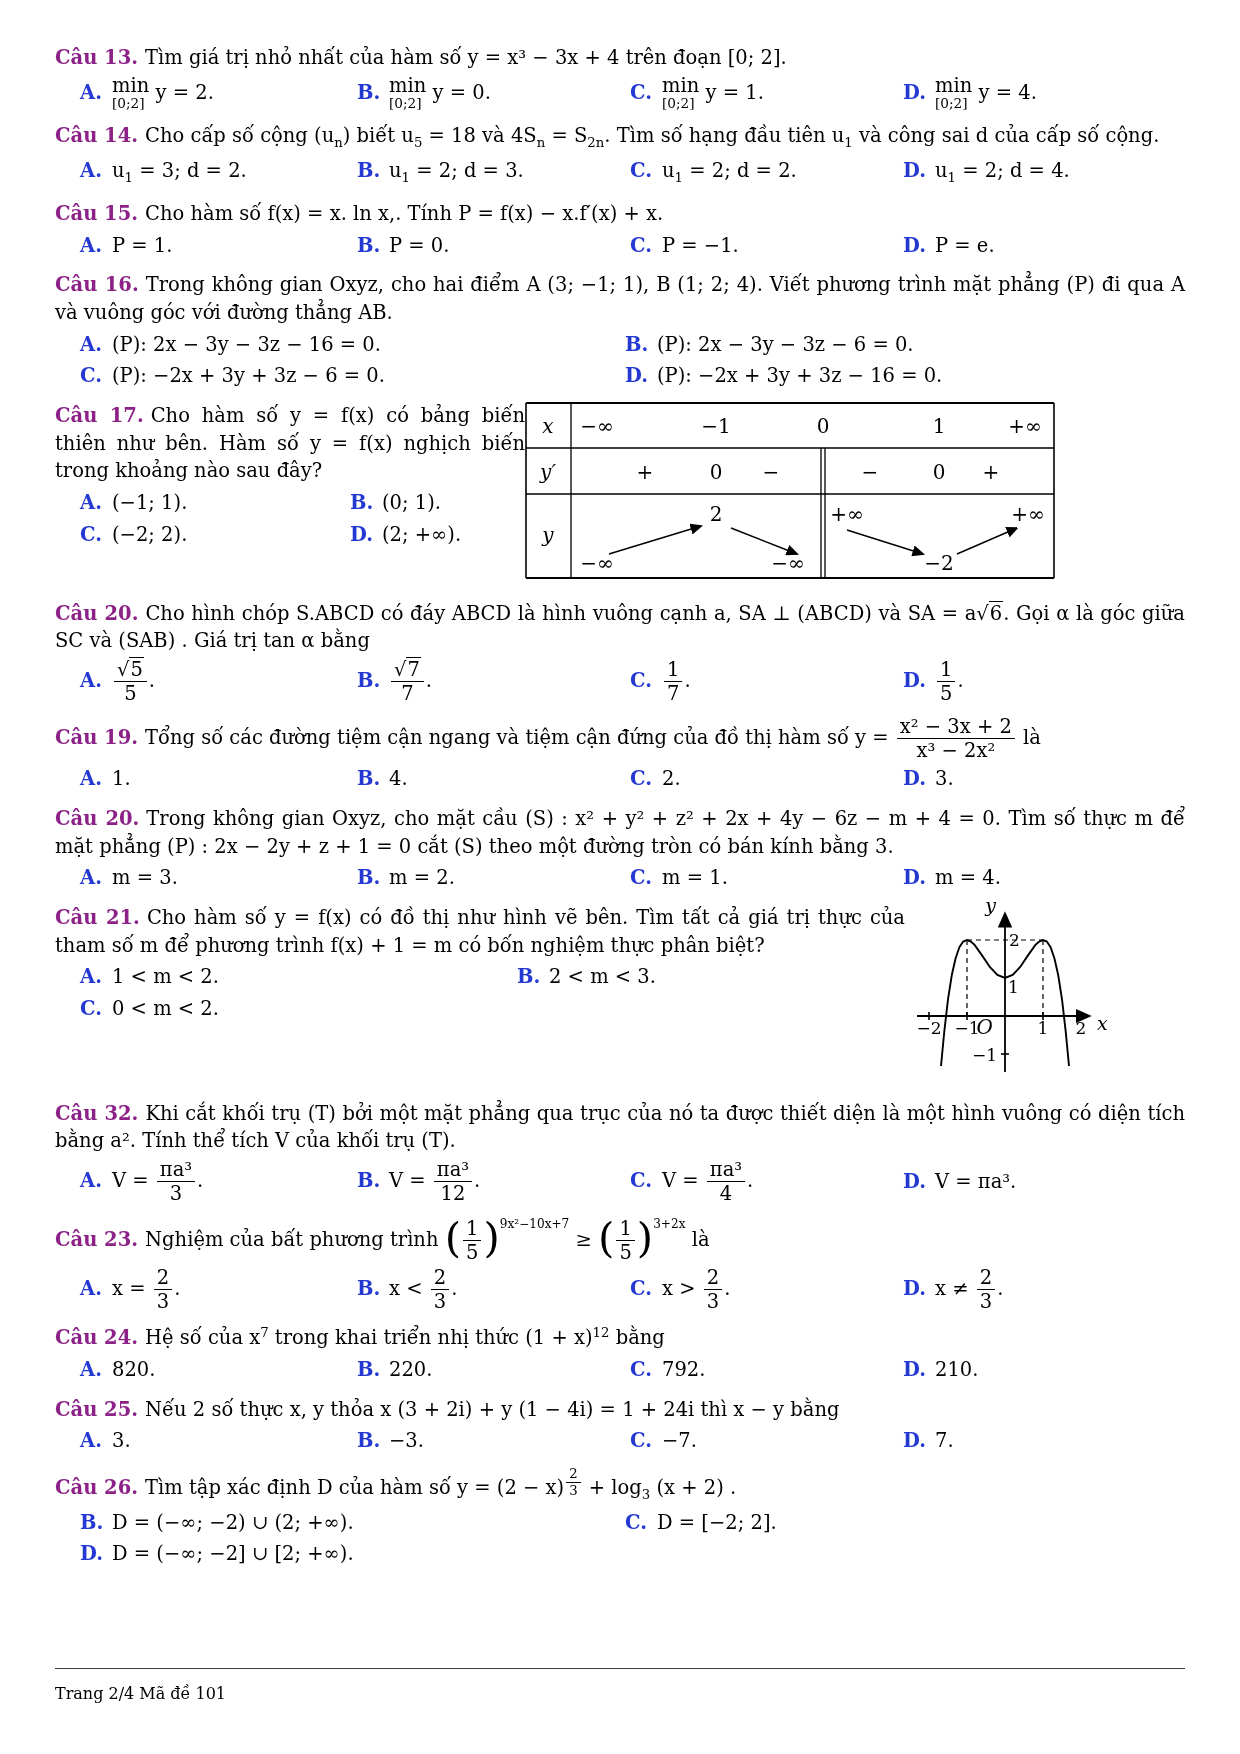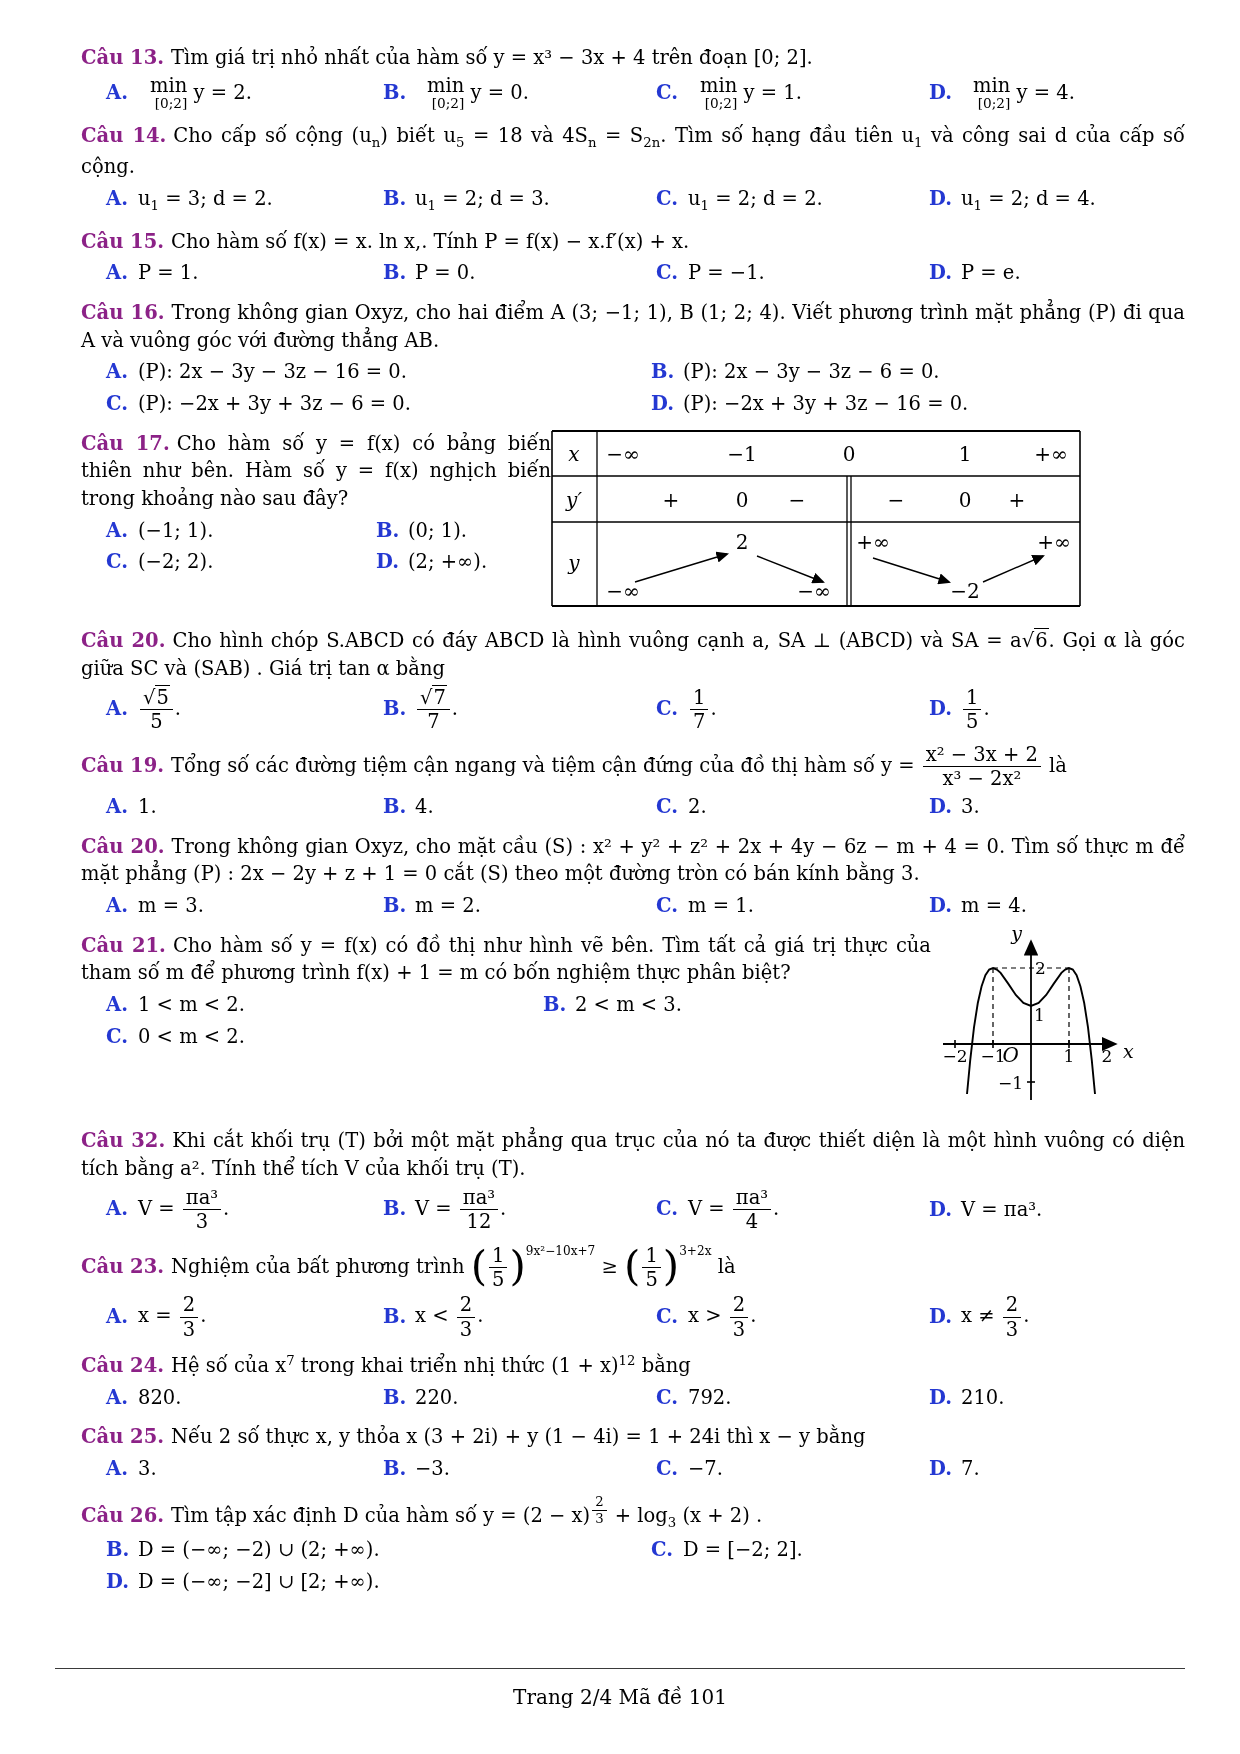--- a/index.html
+++ b/index.html
@@ -9,21 +9,21 @@
   }
   html,body{margin:0;padding:0;}
   body{
     width:1240px;height:1754px;
     background:#ffffff;
     color:var(--ink);
     font-family:"DejaVu Serif","Liberation Serif",serif;
     font-size:19.5px;line-height:1.42;
     overflow:hidden;position:relative;
   }
-  .page{padding:44px 55px 0 81px;}
+  .page{padding:44px 55px 0 55px;}
   .question{margin-bottom:12px;display:flex;}
   .qleft{flex:1 1 auto;min-width:0;}
   .aside{flex:0 0 auto;display:flex;justify-content:flex-end;align-items:flex-start;}
   .qp{margin:0;text-align:justify;}
   .qlabel{color:var(--purple);font-weight:bold;margin-right:7px;}
   .opts{display:grid;padding-left:25px;margin-top:4px;column-gap:0;row-gap:4px;align-items:center;}
   .cols4{grid-template-columns:277px 273px 273px 1fr;}
   .cols2w{grid-template-columns:545px 1fr;}
   .cols2n{grid-template-columns:270px 1fr;}
   .cols2m{grid-template-columns:437px 1fr;}
@@ -32,32 +32,32 @@
   .otext{display:inline-block;}
   
   sup{font-size:0.68em;}
   sub{font-size:0.68em;}
   .frac{display:inline-block;text-align:center;vertical-align:middle;line-height:1.08;padding:0 2px;}
   .frac .num{display:block;border-bottom:1.4px solid #000;padding:0 3px 1px 3px;}
   .frac .den{display:block;padding:1px 3px 0 3px;}
   sup .frac .num{border-bottom-width:1px;}
   .bp{font-size:2.15em;vertical-align:middle;line-height:0;font-weight:normal;position:relative;top:-0.05em;}
   .psup{font-size:0.62em;vertical-align:1.45em;}
-  .under{display:inline-block;text-align:right;vertical-align:middle;line-height:1.05;margin-left:12px;}
+  .under{display:inline-block;text-align:left;vertical-align:middle;line-height:1.05;}
   .under .utop{display:block;}
   .under .ubot{display:block;font-size:0.7em;}
   .sqrt{white-space:nowrap;}
   .sqrt .rad{border-top:1.4px solid #000;padding:0 1px;}
   
   .tbl-holder{margin-right:0;}
   .graph-holder{margin-right:12px;margin-top:-6px;}
   svg text{font-family:"DejaVu Serif","Liberation Serif",serif;fill:#000;}
   .footer{position:absolute;left:55px;right:55px;top:1668px;}
   .footer-line{border:none;border-top:1.6px solid #3a3a3a;margin:0 0 14px 0;}
-  .footer-text{text-align:center;font-size:20px;}
+  .footer-text{text-align:left;font-size:16px;}
 </style>
 </head>
 <body>
 
 <div class="page">
   <div>
       <section class="question">
     <div class="qleft">
       <p class="qp"><span class="qlabel">Câu 13.</span><span class="qtext">Tìm giá trị nhỏ nhất của hàm số y = x³ − 3x + 4 trên đoạn [0; 2].</span></p>
       <div class="opts cols4">

